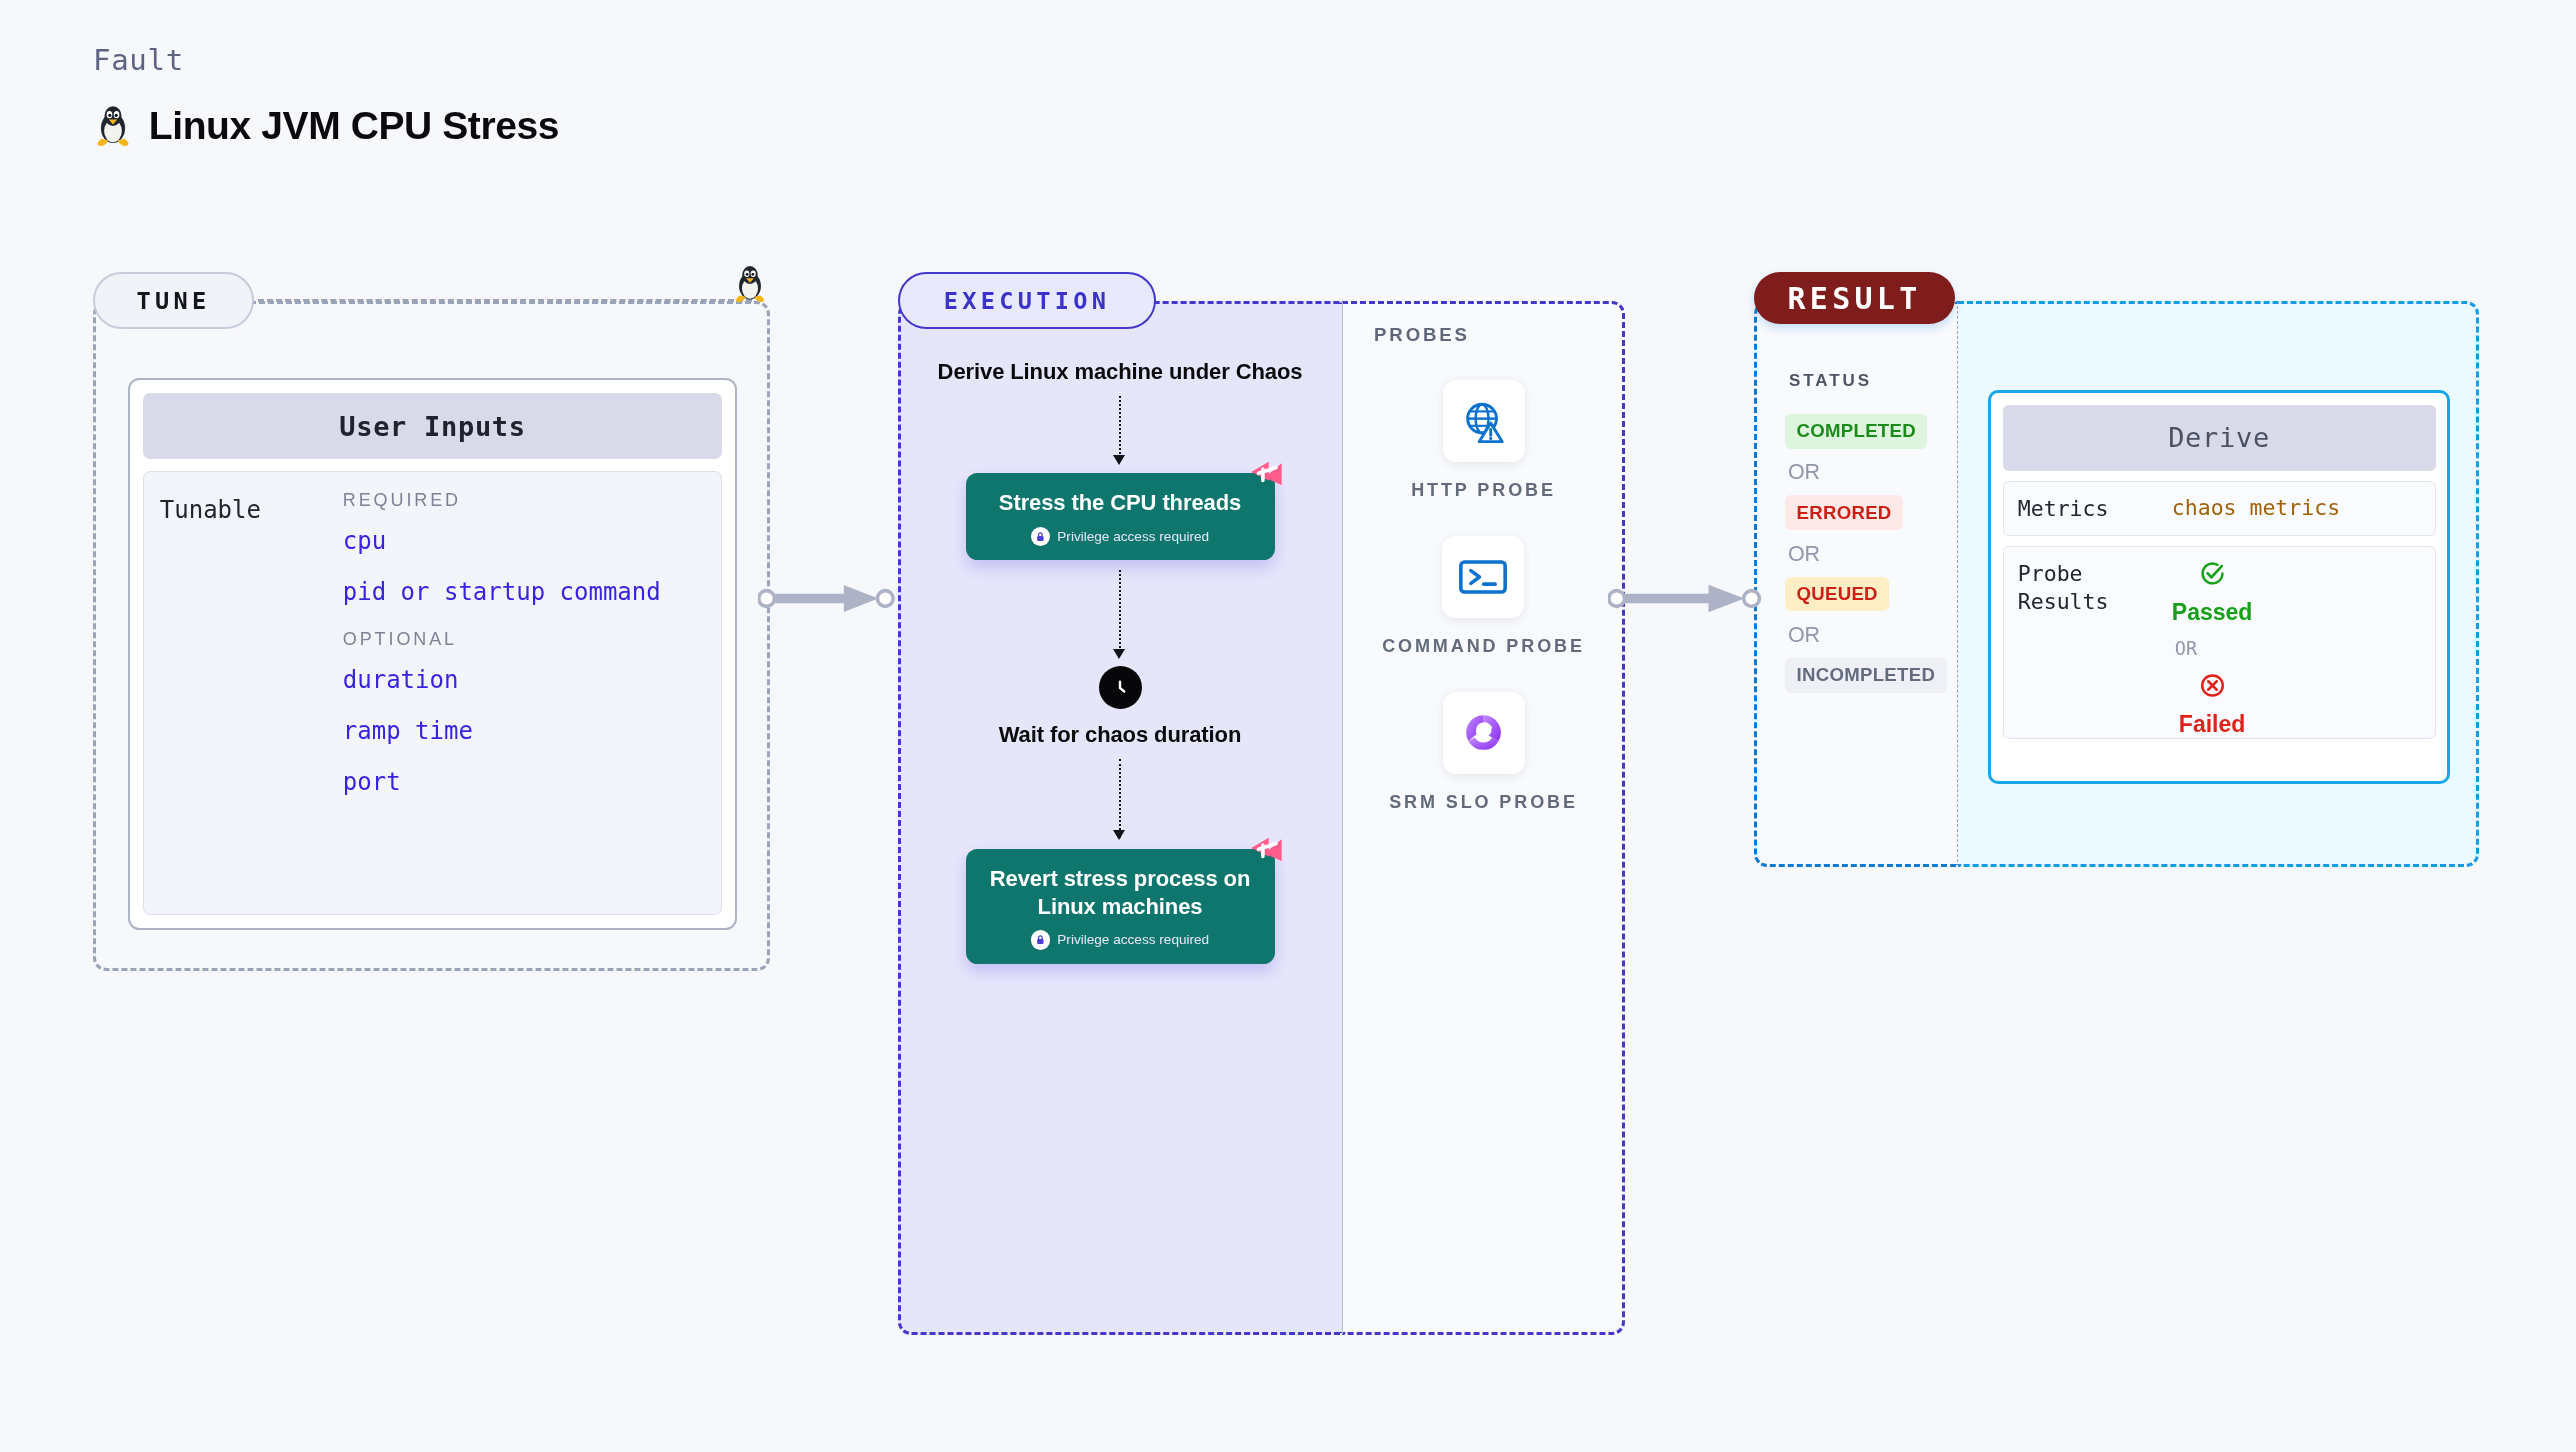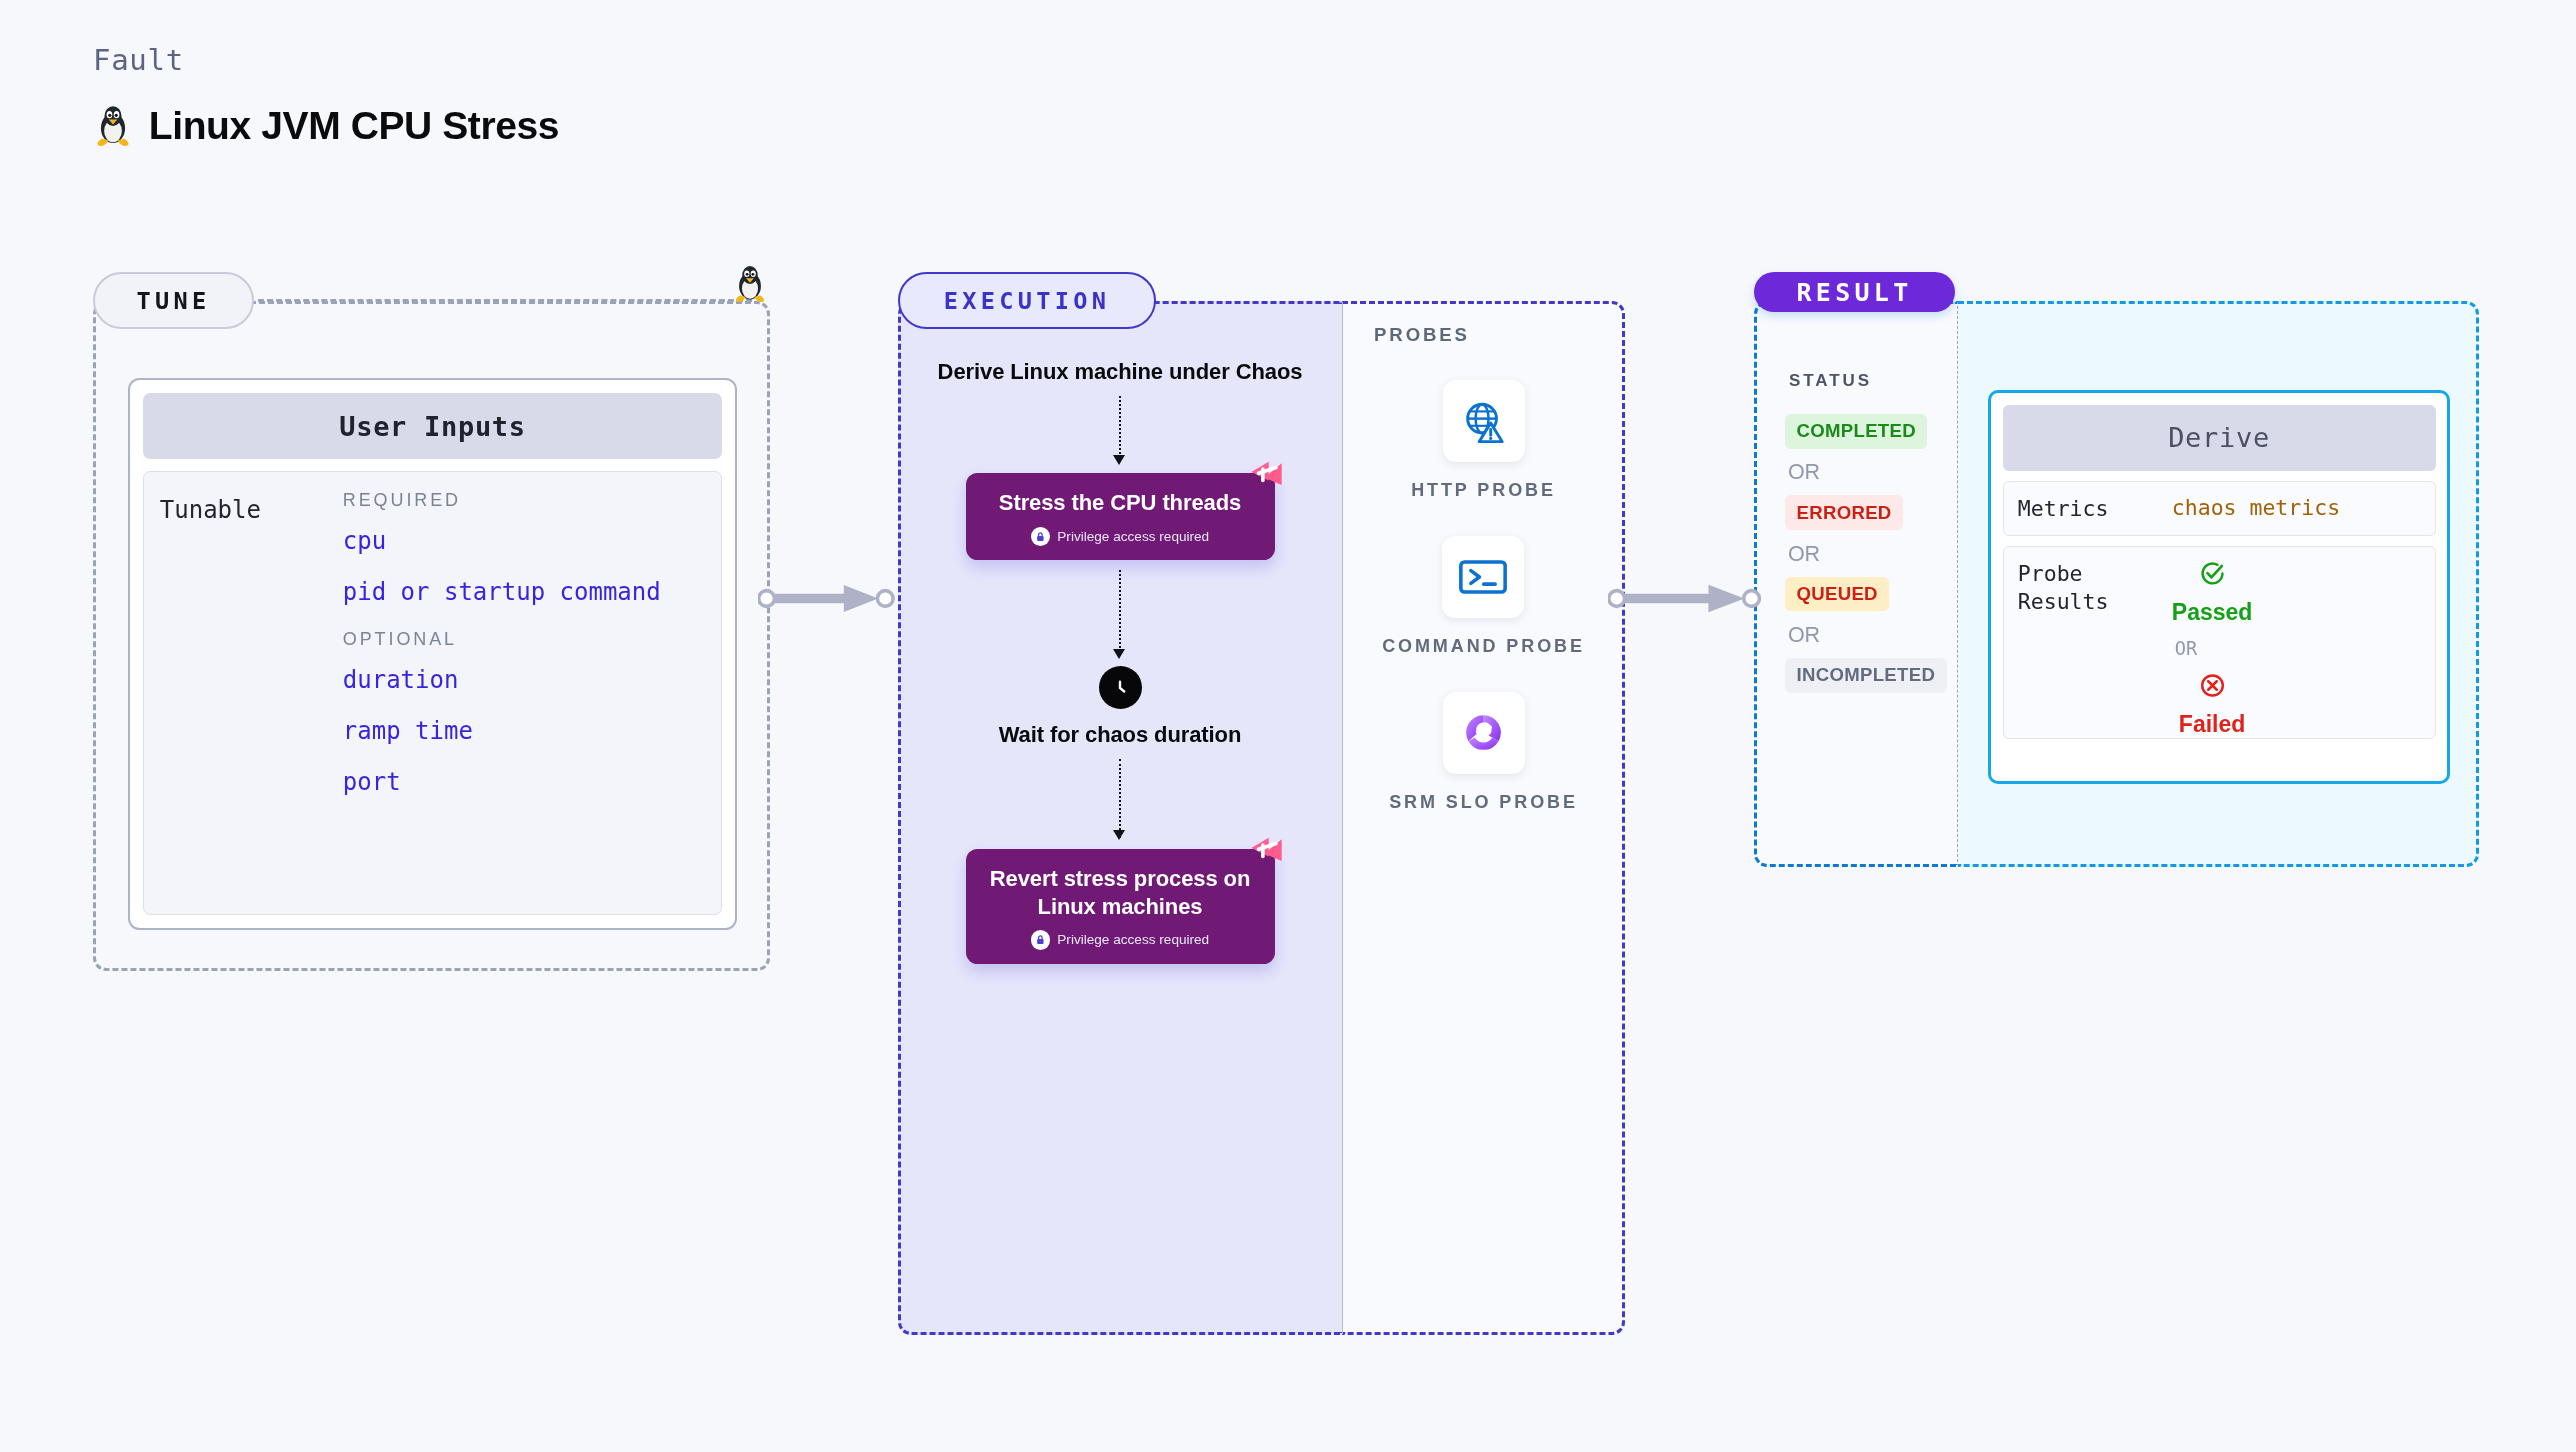--- a/index.html
+++ b/index.html
@@ -87,23 +87,23 @@
     left: 93px; top: 272px; width: 161px; height: 57px;
     background: #f2f3f8; border: 2.9px solid #c7cbdb;
     color: #14161c; font-size: 23.6px;
   }
   #pill-exec {
     left: 898px; top: 272px; width: 258px; height: 57px;
     background: #e9e9fd; border: 2.9px solid #4338ca;
     color: #3b32c9; font-size: 23.6px;
   }
   #pill-result {
-    left: 1754px; top: 272px; width: 201px; height: 40px;
-    background: #6d28d9; border: none;
-    color: #ffffff; font-size: 25px;
+    left: 1754px; top: 272px; width: 201px; height: 52px;
+    background: #7f1d1d; border: none;
+    color: #ffffff; font-size: 30px;
     box-shadow: 0 4.3px 10px rgba(11,122,212,.22);
   }
 
   
   #tune-guide {
     position: absolute; left: 258px; top: 299px;
     width: 494px; height: 0;
     border-top: 3.6px dashed #9ba3b8;
     z-index: 4;
   }
@@ -183,21 +183,21 @@
   }
   .vline::after {
     content: "";
     position: absolute; left: -7.9px; bottom: -2.9px;
     border-left: 6.4px solid transparent;
     border-right: 6.4px solid transparent;
     border-top: 10.7px solid #111319;
   }
   .action-card {
     position: relative;
-    background: #701a75;
+    background: #0f766e;
     border-radius: 11.5px;
     width: 309px;
     padding: 15.8px 18.6px 14.3px;
     box-sizing: border-box;
     text-align: center;
     margin-top: 11.5px;
     box-shadow: 0 7.2px 15.8px rgba(75,63,216,.22);
   }
   .action-title {
     color: #ffffff; font-size: 22px; font-weight: 700; line-height: 1.26;

